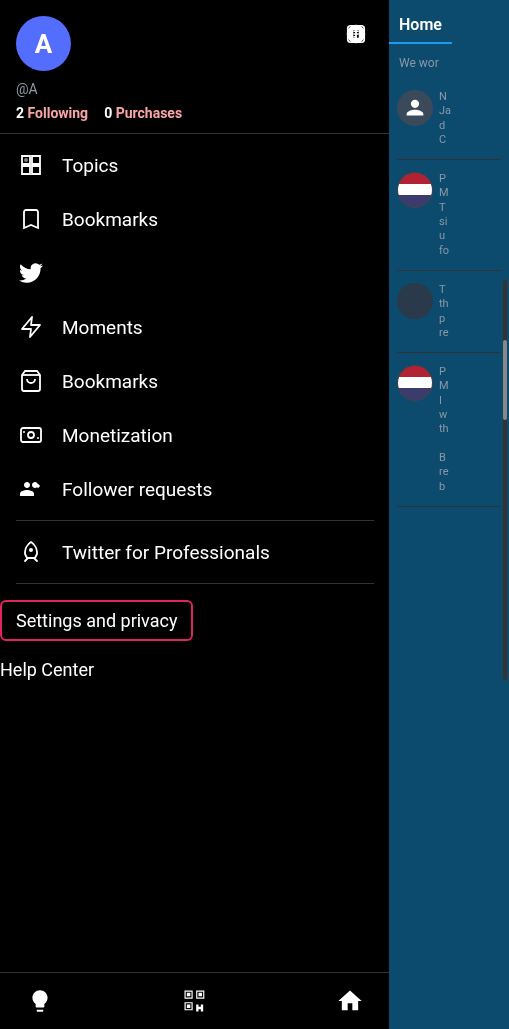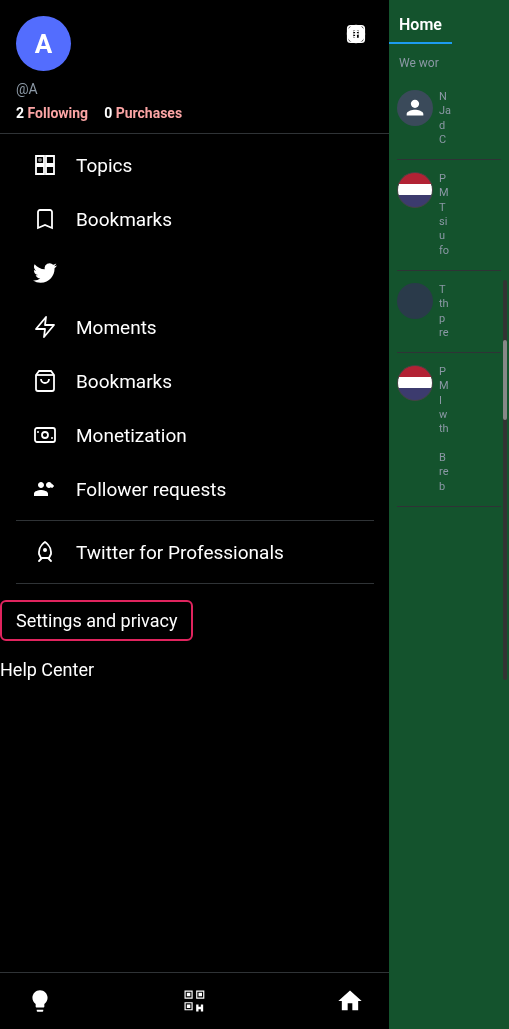--- a/index.html
+++ b/index.html
@@ -25,21 +25,21 @@
       flex-direction: column;
       overflow: hidden;
     }
 
     .right-panel {
       position: absolute;
       right: 0;
       top: 0;
       width: 120px;
       height: 1029px;
-      background: #14532d;
+      background: #0c4a6e;
       overflow: hidden;
     }
 
     .right-panel-home {
       padding: 15px 10px 8px 10px;
       font-size: 16px;
       font-weight: 600;
       color: #fff;
       border-bottom: 2px solid #1d9bf0;
       display: inline-block;
@@ -147,21 +147,21 @@
     }
     .menu-list::-webkit-scrollbar-thumb {
       background: #555;
       border-radius: 2px;
     }
 
     .menu-item {
       display: flex;
       align-items: center;
       gap: 18px;
-      padding: 14px 32px;
+      padding: 14px 18px;
       cursor: pointer;
       font-size: 19px;
       font-weight: 400;
       color: #fff;
       transition: background 0.15s;
     }
 
     .menu-icon {
       width: 26px;
       height: 26px;

